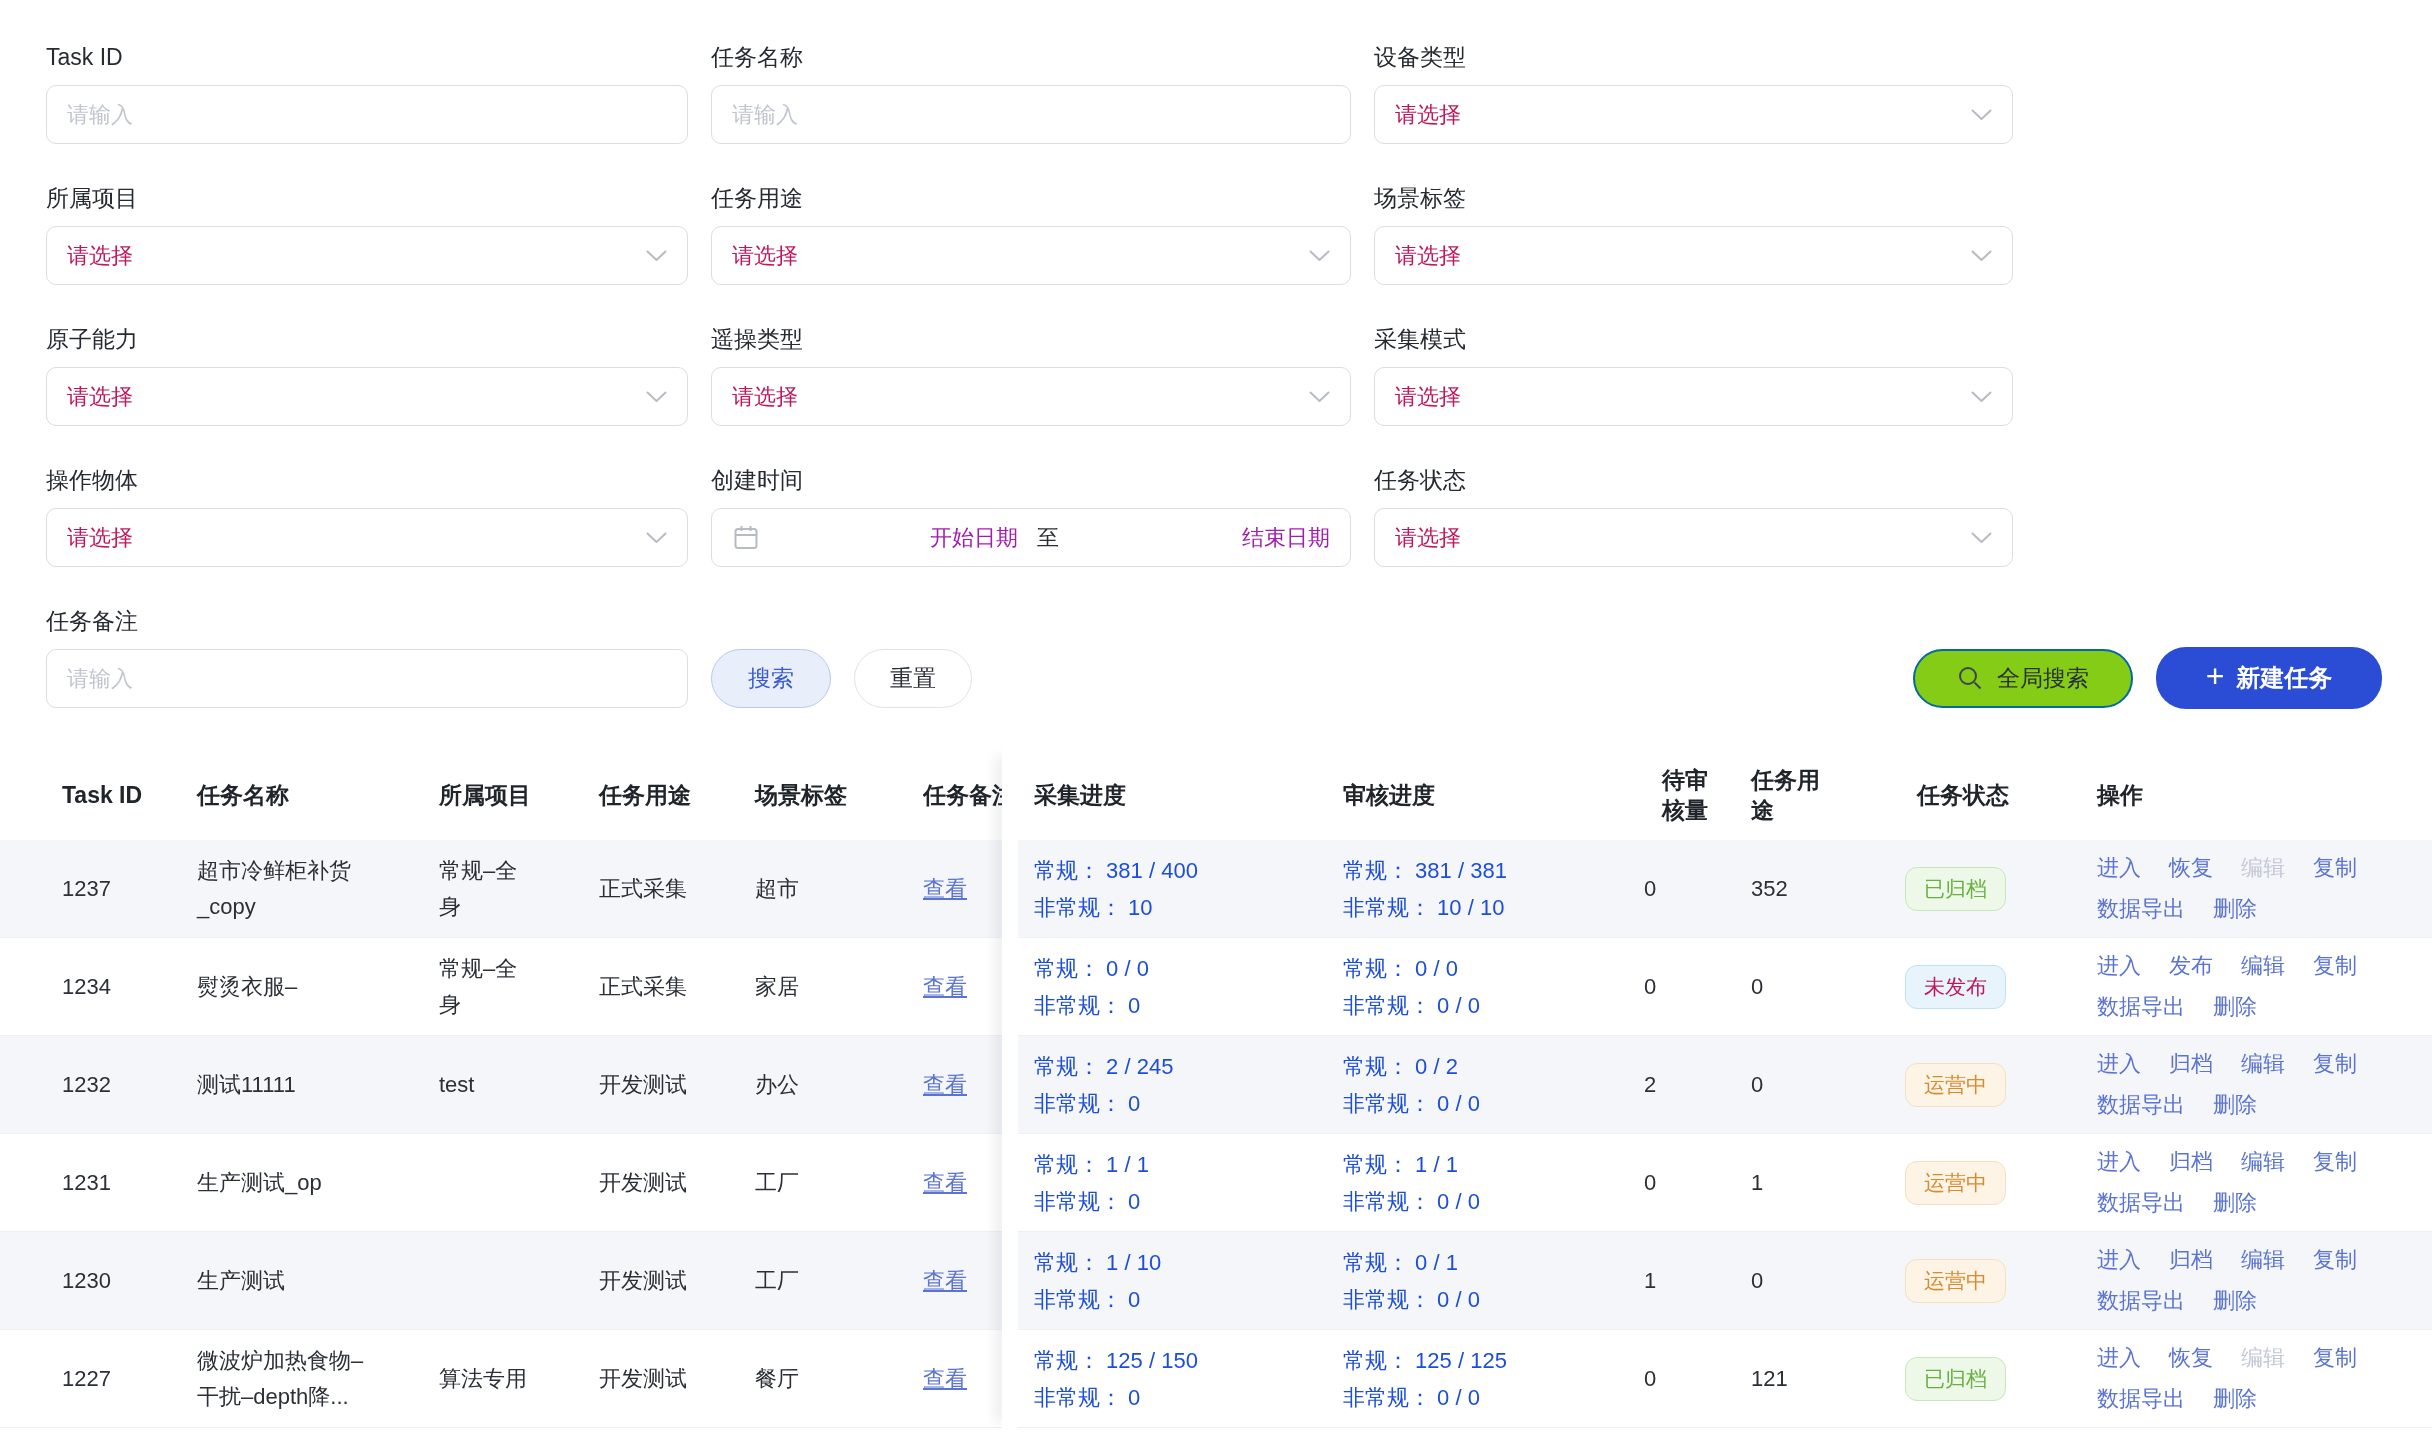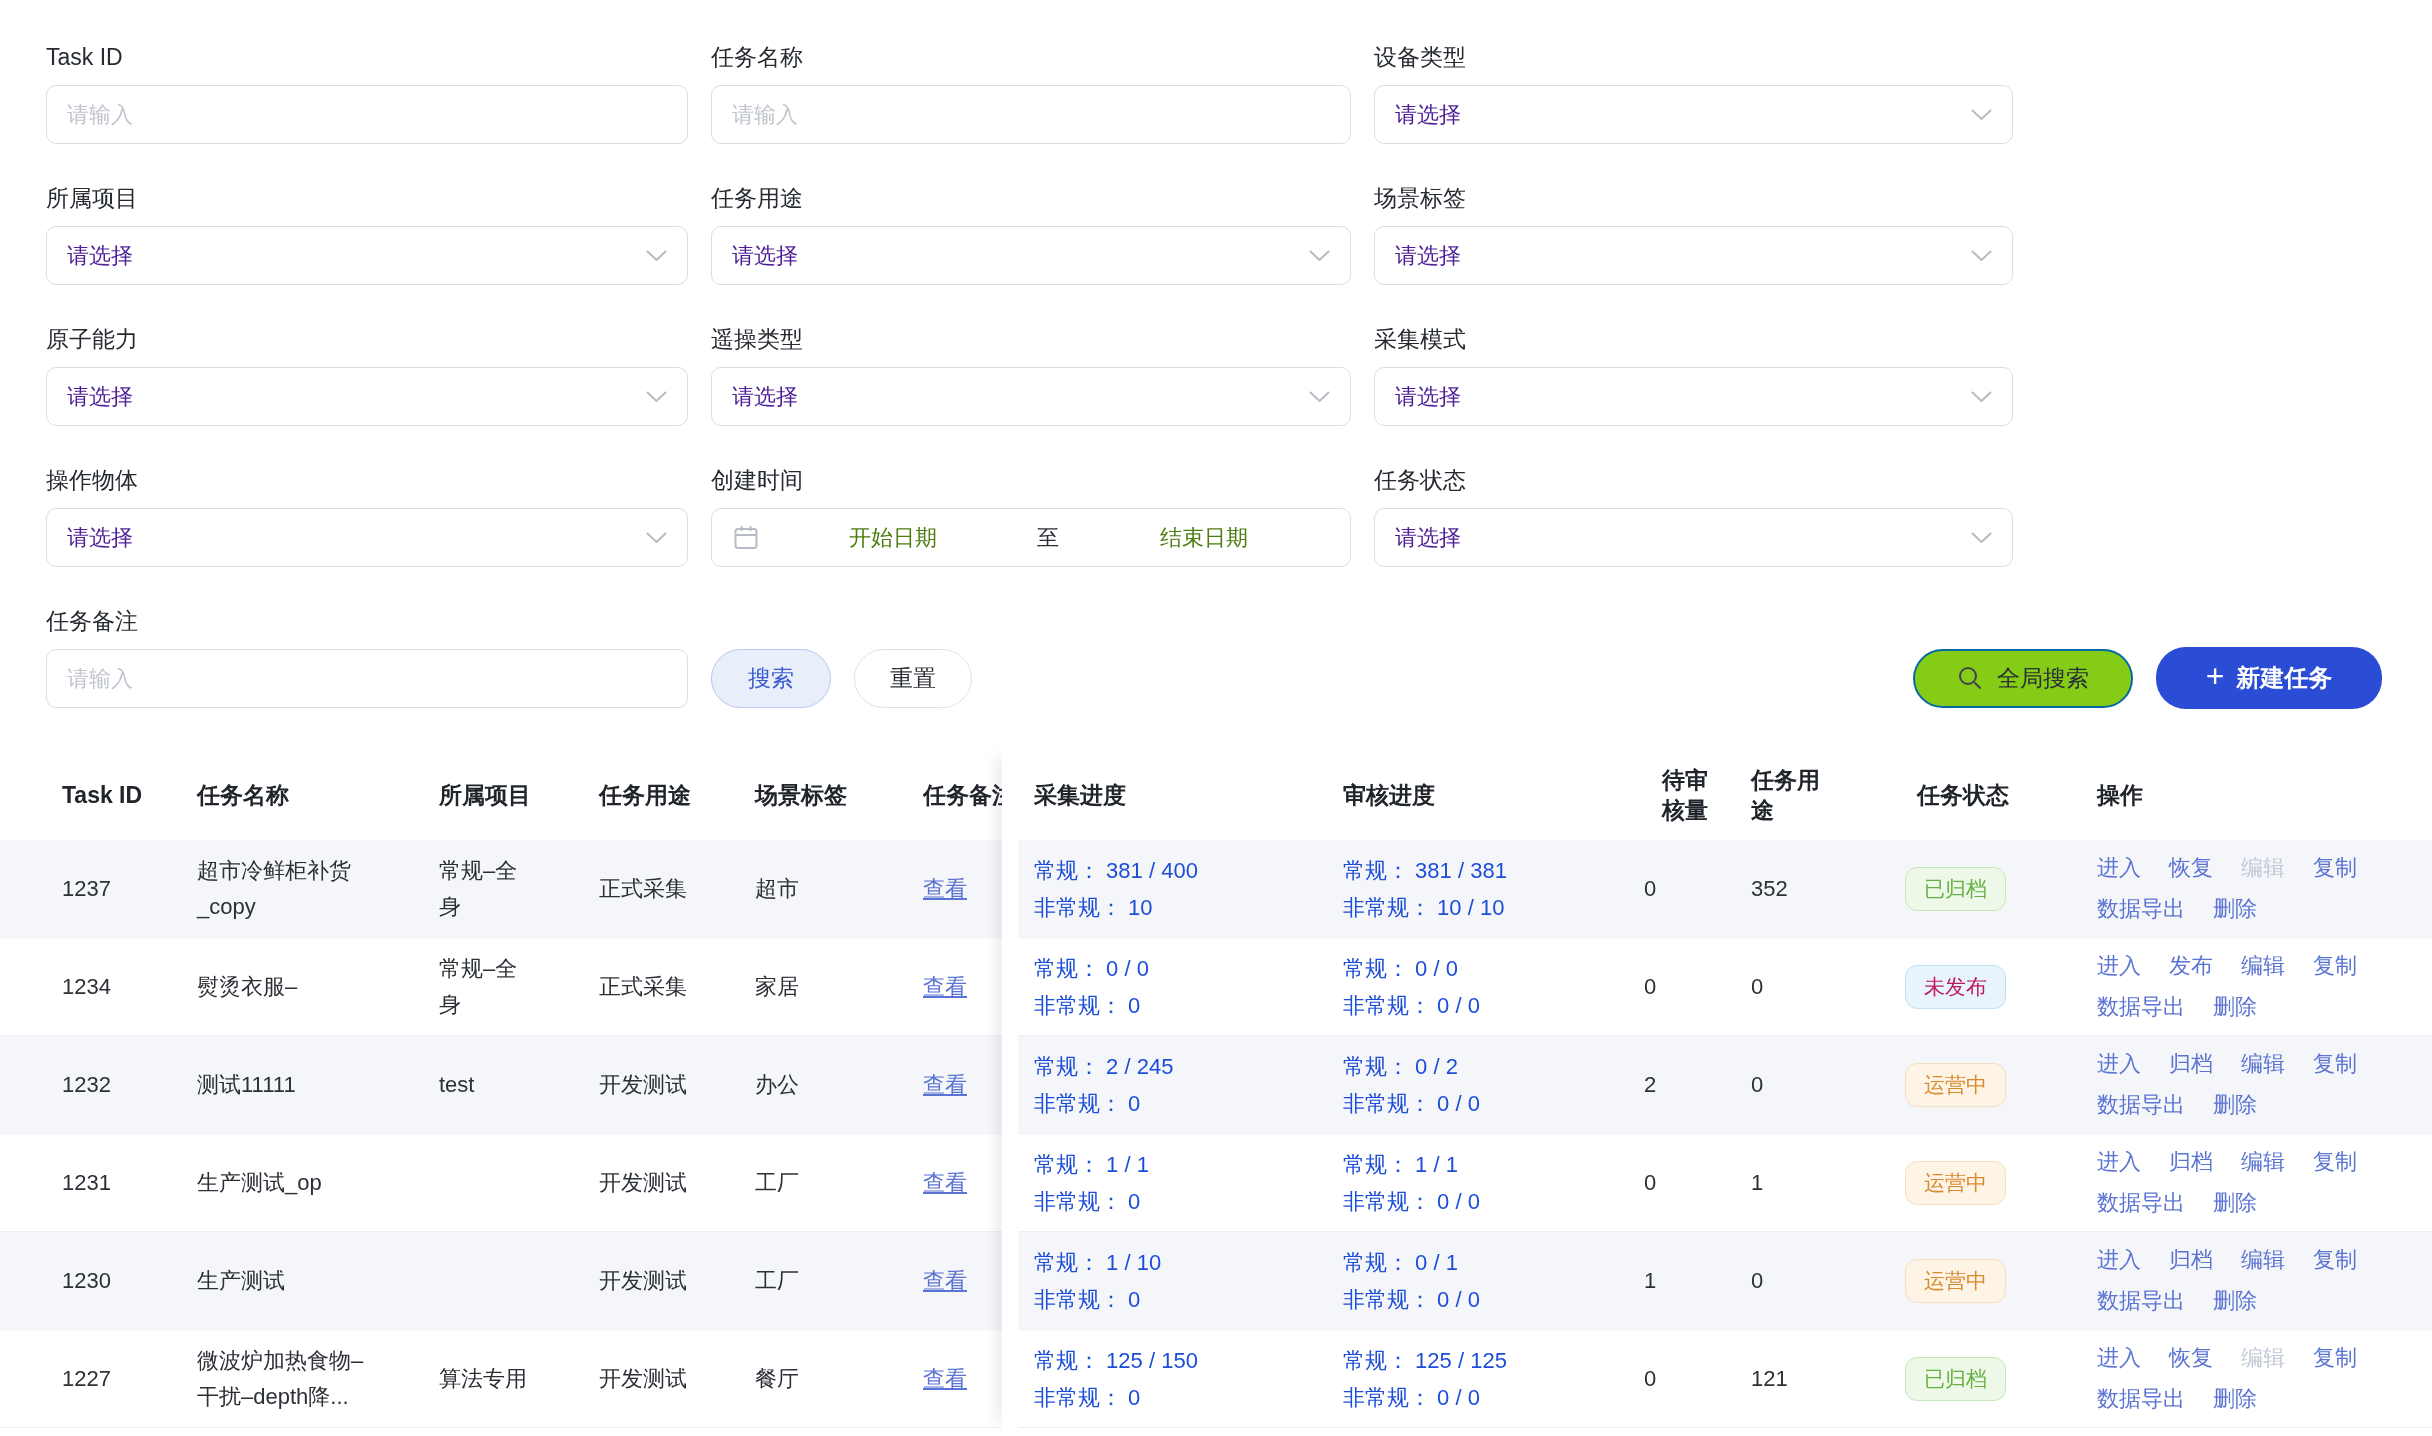--- a/index.html
+++ b/index.html
@@ -15,25 +15,25 @@
   .fgrid { display:grid; grid-template-columns:642px 640px 639px; column-gap:23px; }
   .fcell { margin-bottom:39px; }
   .flabel { font-size:23px; line-height:30px; margin-bottom:13px; color:#262a31; }
   .fctrl {
     height:59px; width:100%; border:1px solid #dadde4; border-radius:10px;
     display:flex; align-items:center; padding:0 20px; background:#fff; font-size:22px;
   }
   input.fctrl { outline:none; color:#2b2f36;padding-left:20px; }
   input.fctrl::placeholder { color:#c1c5cf; }
   .fselect { justify-content:space-between; cursor:pointer; }
-  .placeholder { color:#4c1d95; }
+  .placeholder { color:#be185d; }
   .chev { display:flex; align-items:center; }
   .fdate { cursor:pointer; }
   .dicon { display:flex; align-items:center; margin-right:8px; }
-  .dph { color:#4d7c0f; text-align:center; }
+  .dph { color:#a21caf; text-align:right; }
   .dph.start { width:250px; }
   .dph.end { flex:1; }
   .dsep { width:60px; text-align:center; color:#2b2f36; }
 
   .lastrow { display:flex; align-items:flex-end; }
   .lcol { width:642px; }
   .lastrow .btn { margin-left:23px; }
 
   
   .btn {

